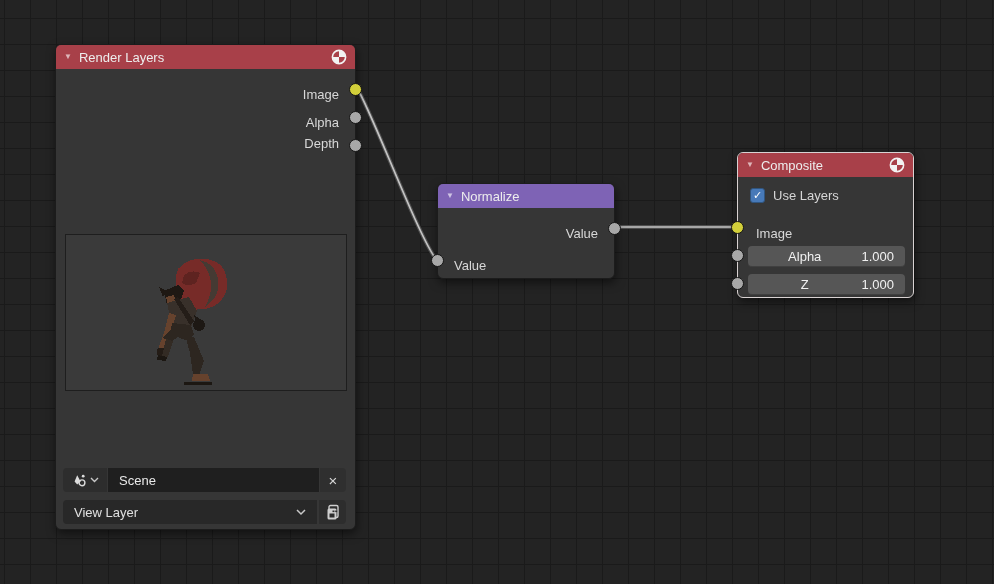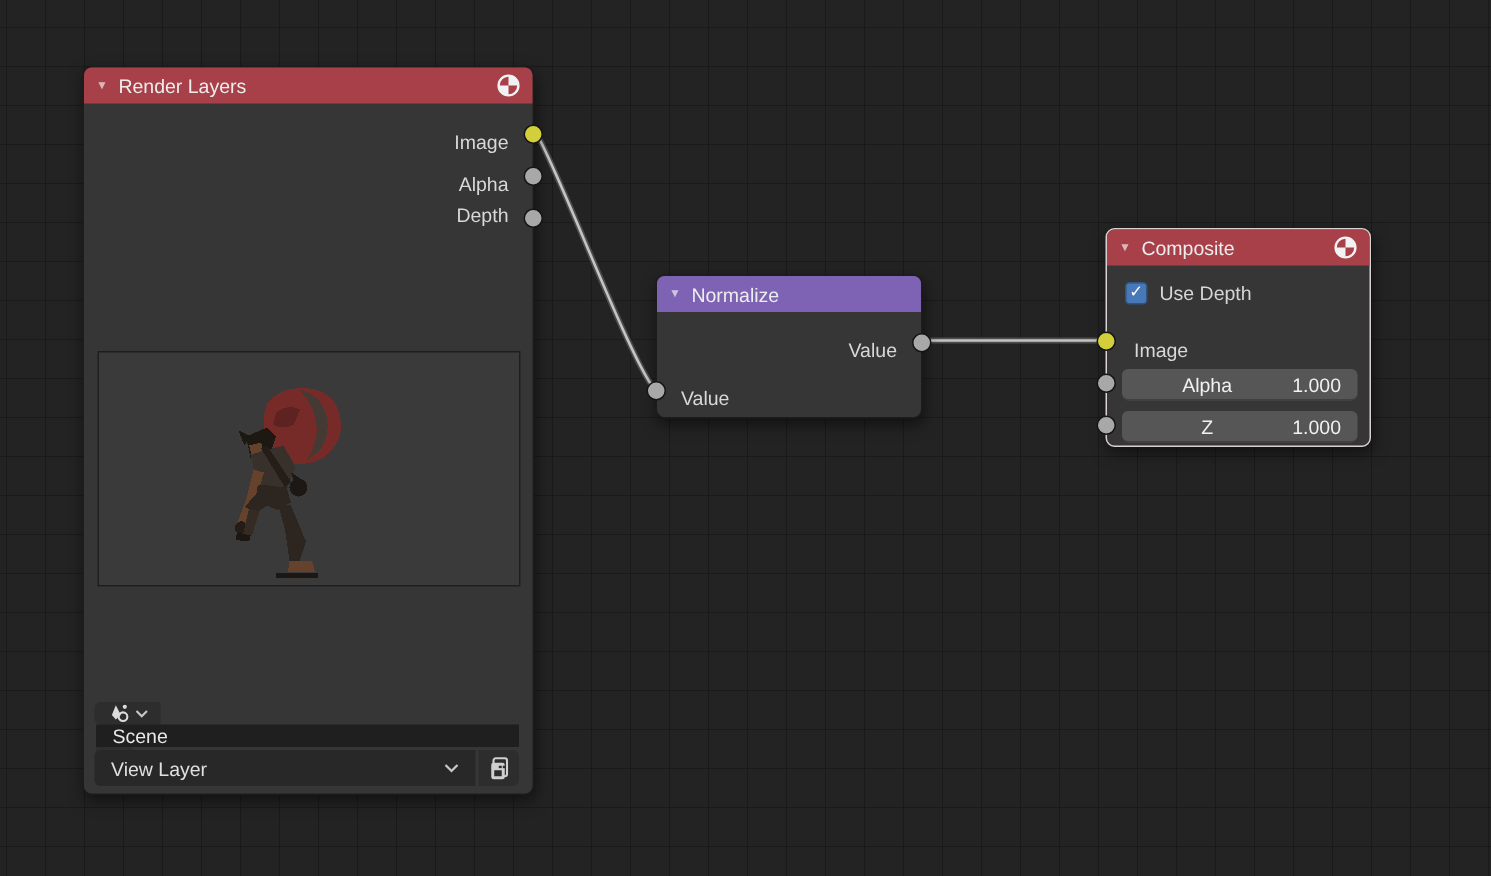--- a/index.html
+++ b/index.html
@@ -125,21 +125,21 @@
         <path d="M107,92 L119,97 L105,107 L97,103 Z" fill="#2d2620"></path>
         <path d="M100,104 L107,106 L102,122 L96,121 Z" fill="#332b24"></path>
         <path d="M92,120 L101,122 L100,126 L91,125 Z" fill="#1c1712"></path>
 
         <path d="M119,100 L128,102 L138,126 L133,141 L127,139 L124,118 Z" fill="#2d2620"></path>
         <path d="M127,139 L142,139 L144,146 L126,146 Z" fill="#66422d"></path>
         <rect x="118" y="147" width="28" height="3" fill="#1c1712"></rect>
       </svg>
     </div>
 
-    <div class="widget-row" style="left:7px;top:423px;width:283px;flex-direction:column;">
+    <div class="widget-row" style="left:7px;top:423px;width:283px;">
       <div class="seg id-icon-btn">
         <span>
           <svg width="15" height="15" viewBox="0 0 15 15">
             <path d="M5.2,2.2 L8.6,8.6 L5.2,11.6 L2.6,8.6 Z" fill="#dcdcdc"></path>
             <circle cx="10" cy="9.8" r="2.9" fill="none" stroke="#dcdcdc" stroke-width="1.4"></circle>
             <circle cx="11.2" cy="3.2" r="1.4" fill="#dcdcdc"></circle>
           </svg>
         </span>
         <span>
           <svg width="9" height="6" viewBox="0 0 9 6">
@@ -199,21 +199,21 @@
           <path d="M8,8 L8,1.6 A6.4,6.4 0 0 1 14.4,8 Z" fill="#f2f2f2"></path>
           <path d="M8,8 L8,14.4 A6.4,6.4 0 0 1 1.6,8 Z" fill="#f2f2f2"></path>
         </svg>
       </span>
     </div>
 
     <div class="checkbox-row">
       <span class="checkbox">
         <span>✓</span>
       </span>
-      <span>Use Depth</span>
+      <span>Use Layers</span>
     </div>
 
     <div class="row-label" style="left:18px;top:67px;">Image</div>
 
     <div class="slider" style="top:93px;">
       <span class="lbl">Alpha</span>
       <span class="val">1.000</span>
     </div>
     <div class="slider" style="top:121px;">
       <span class="lbl">Z</span>

